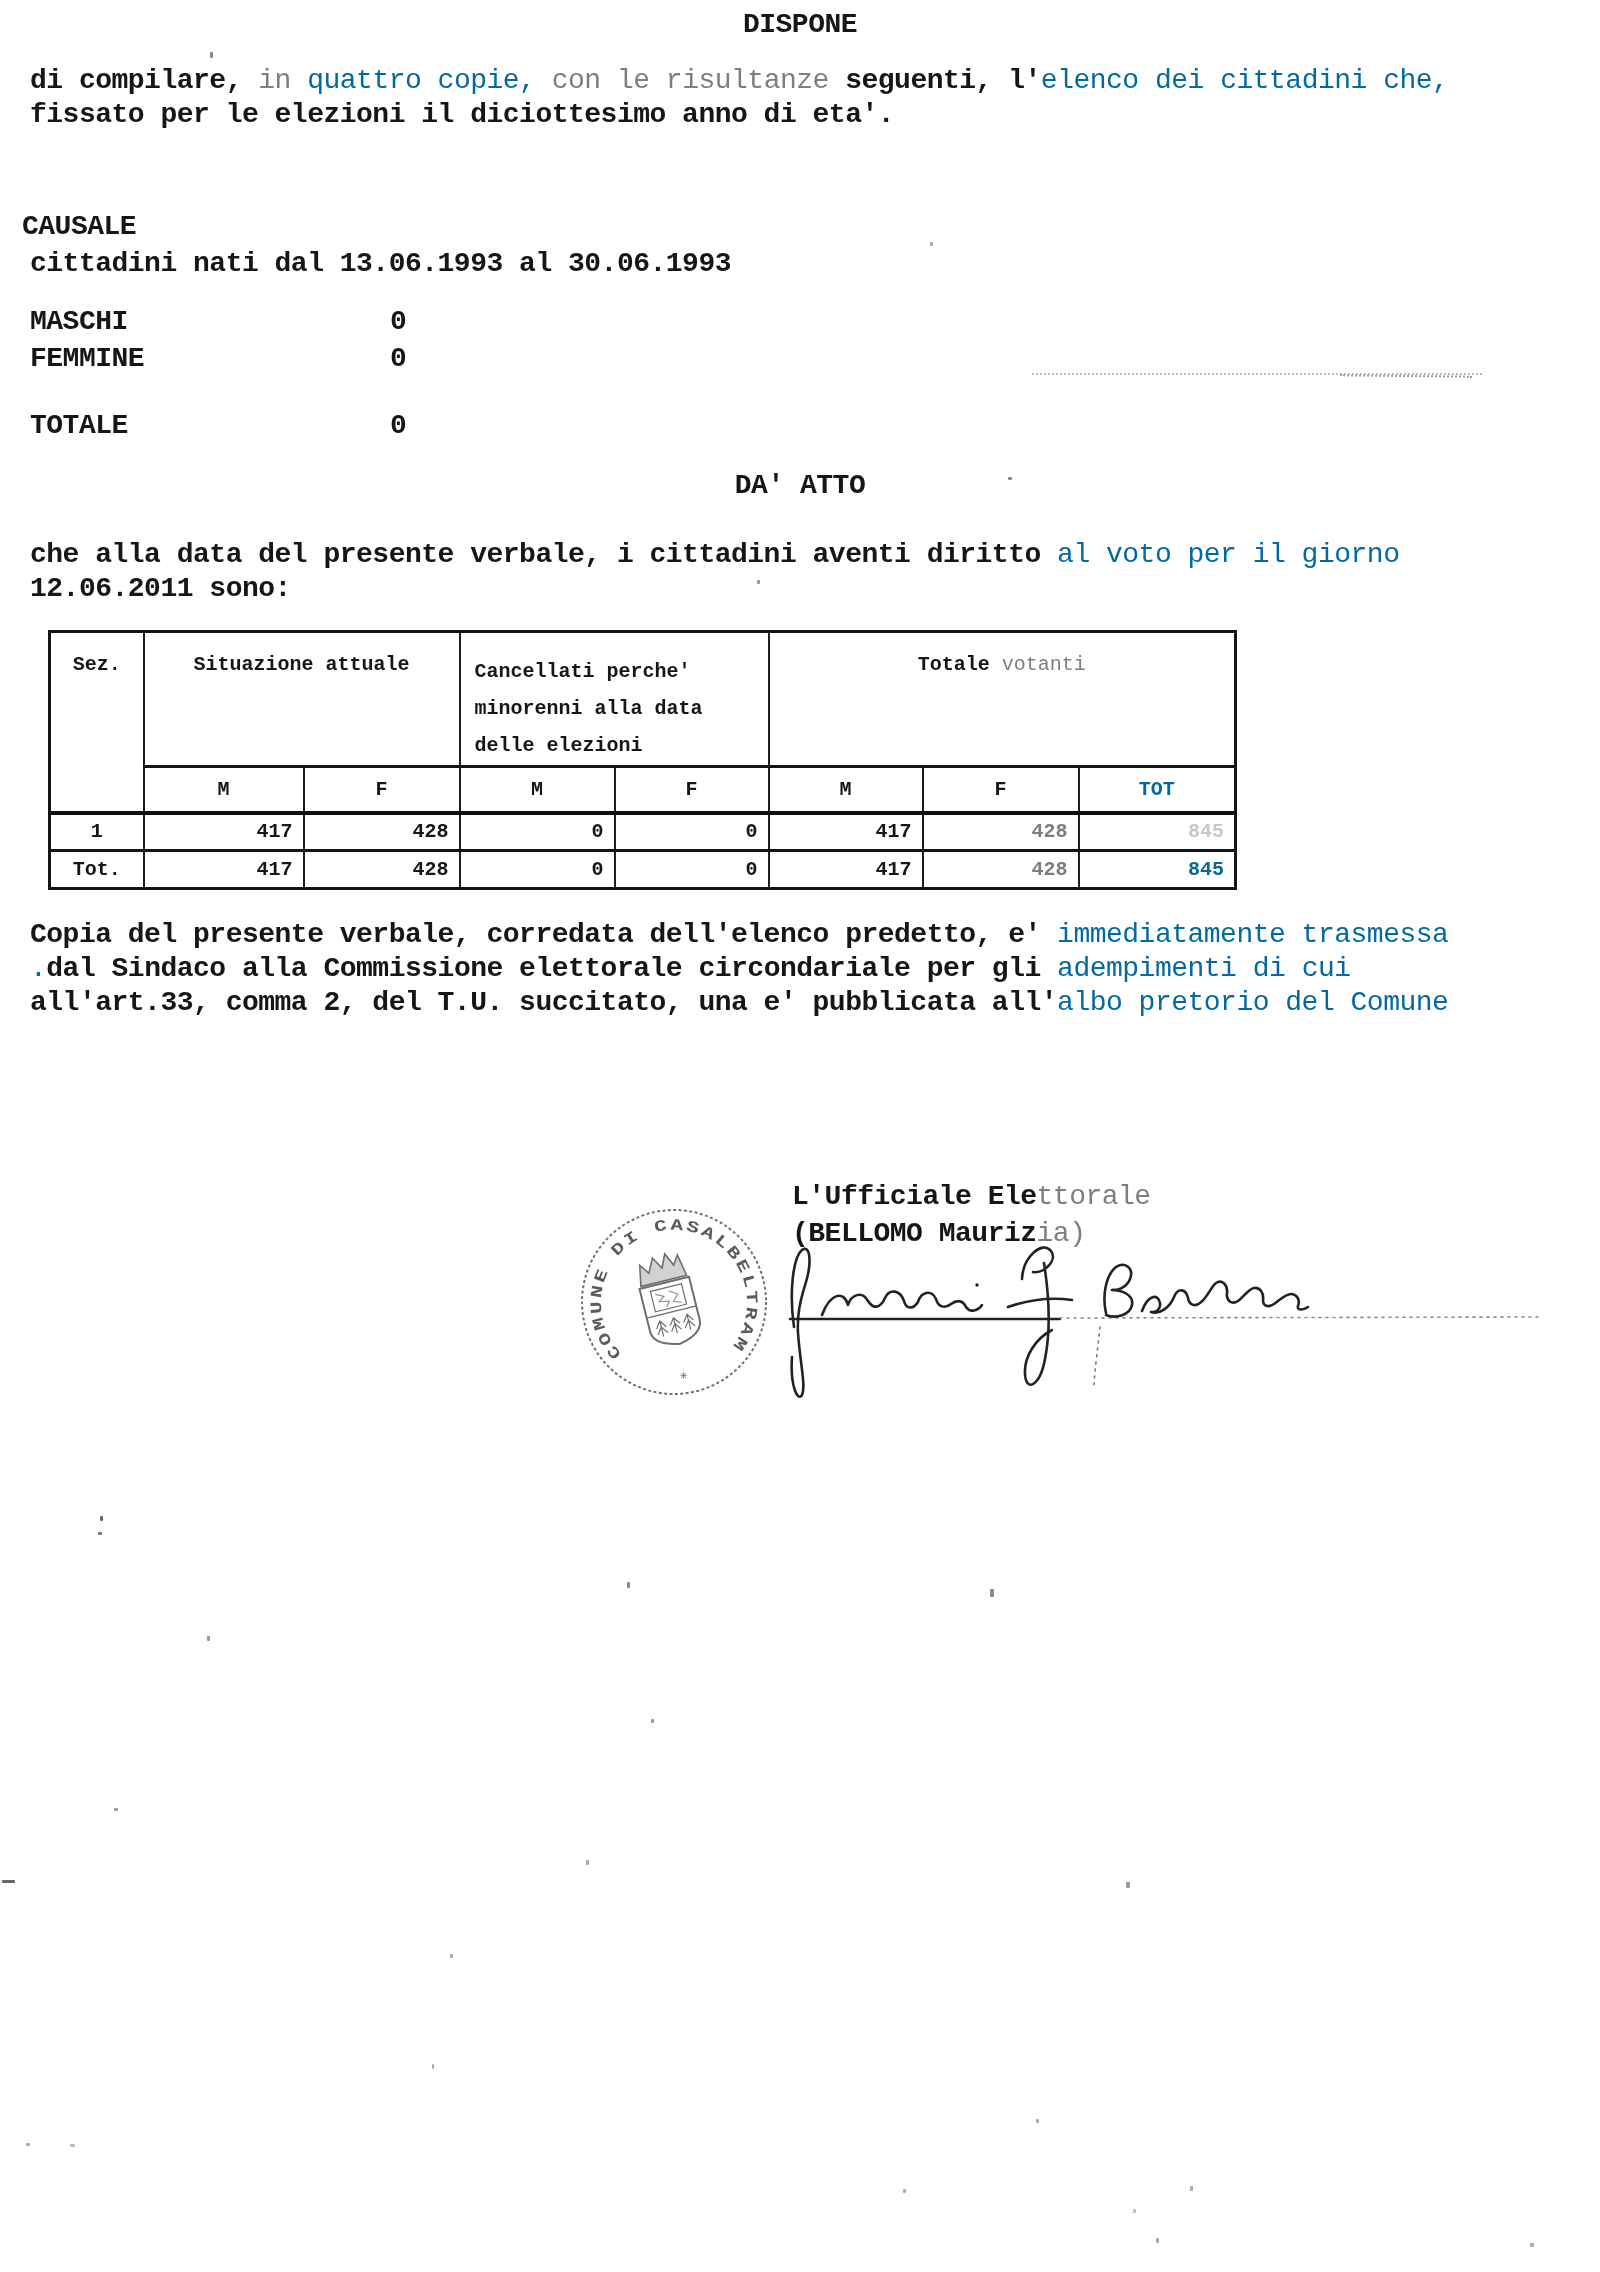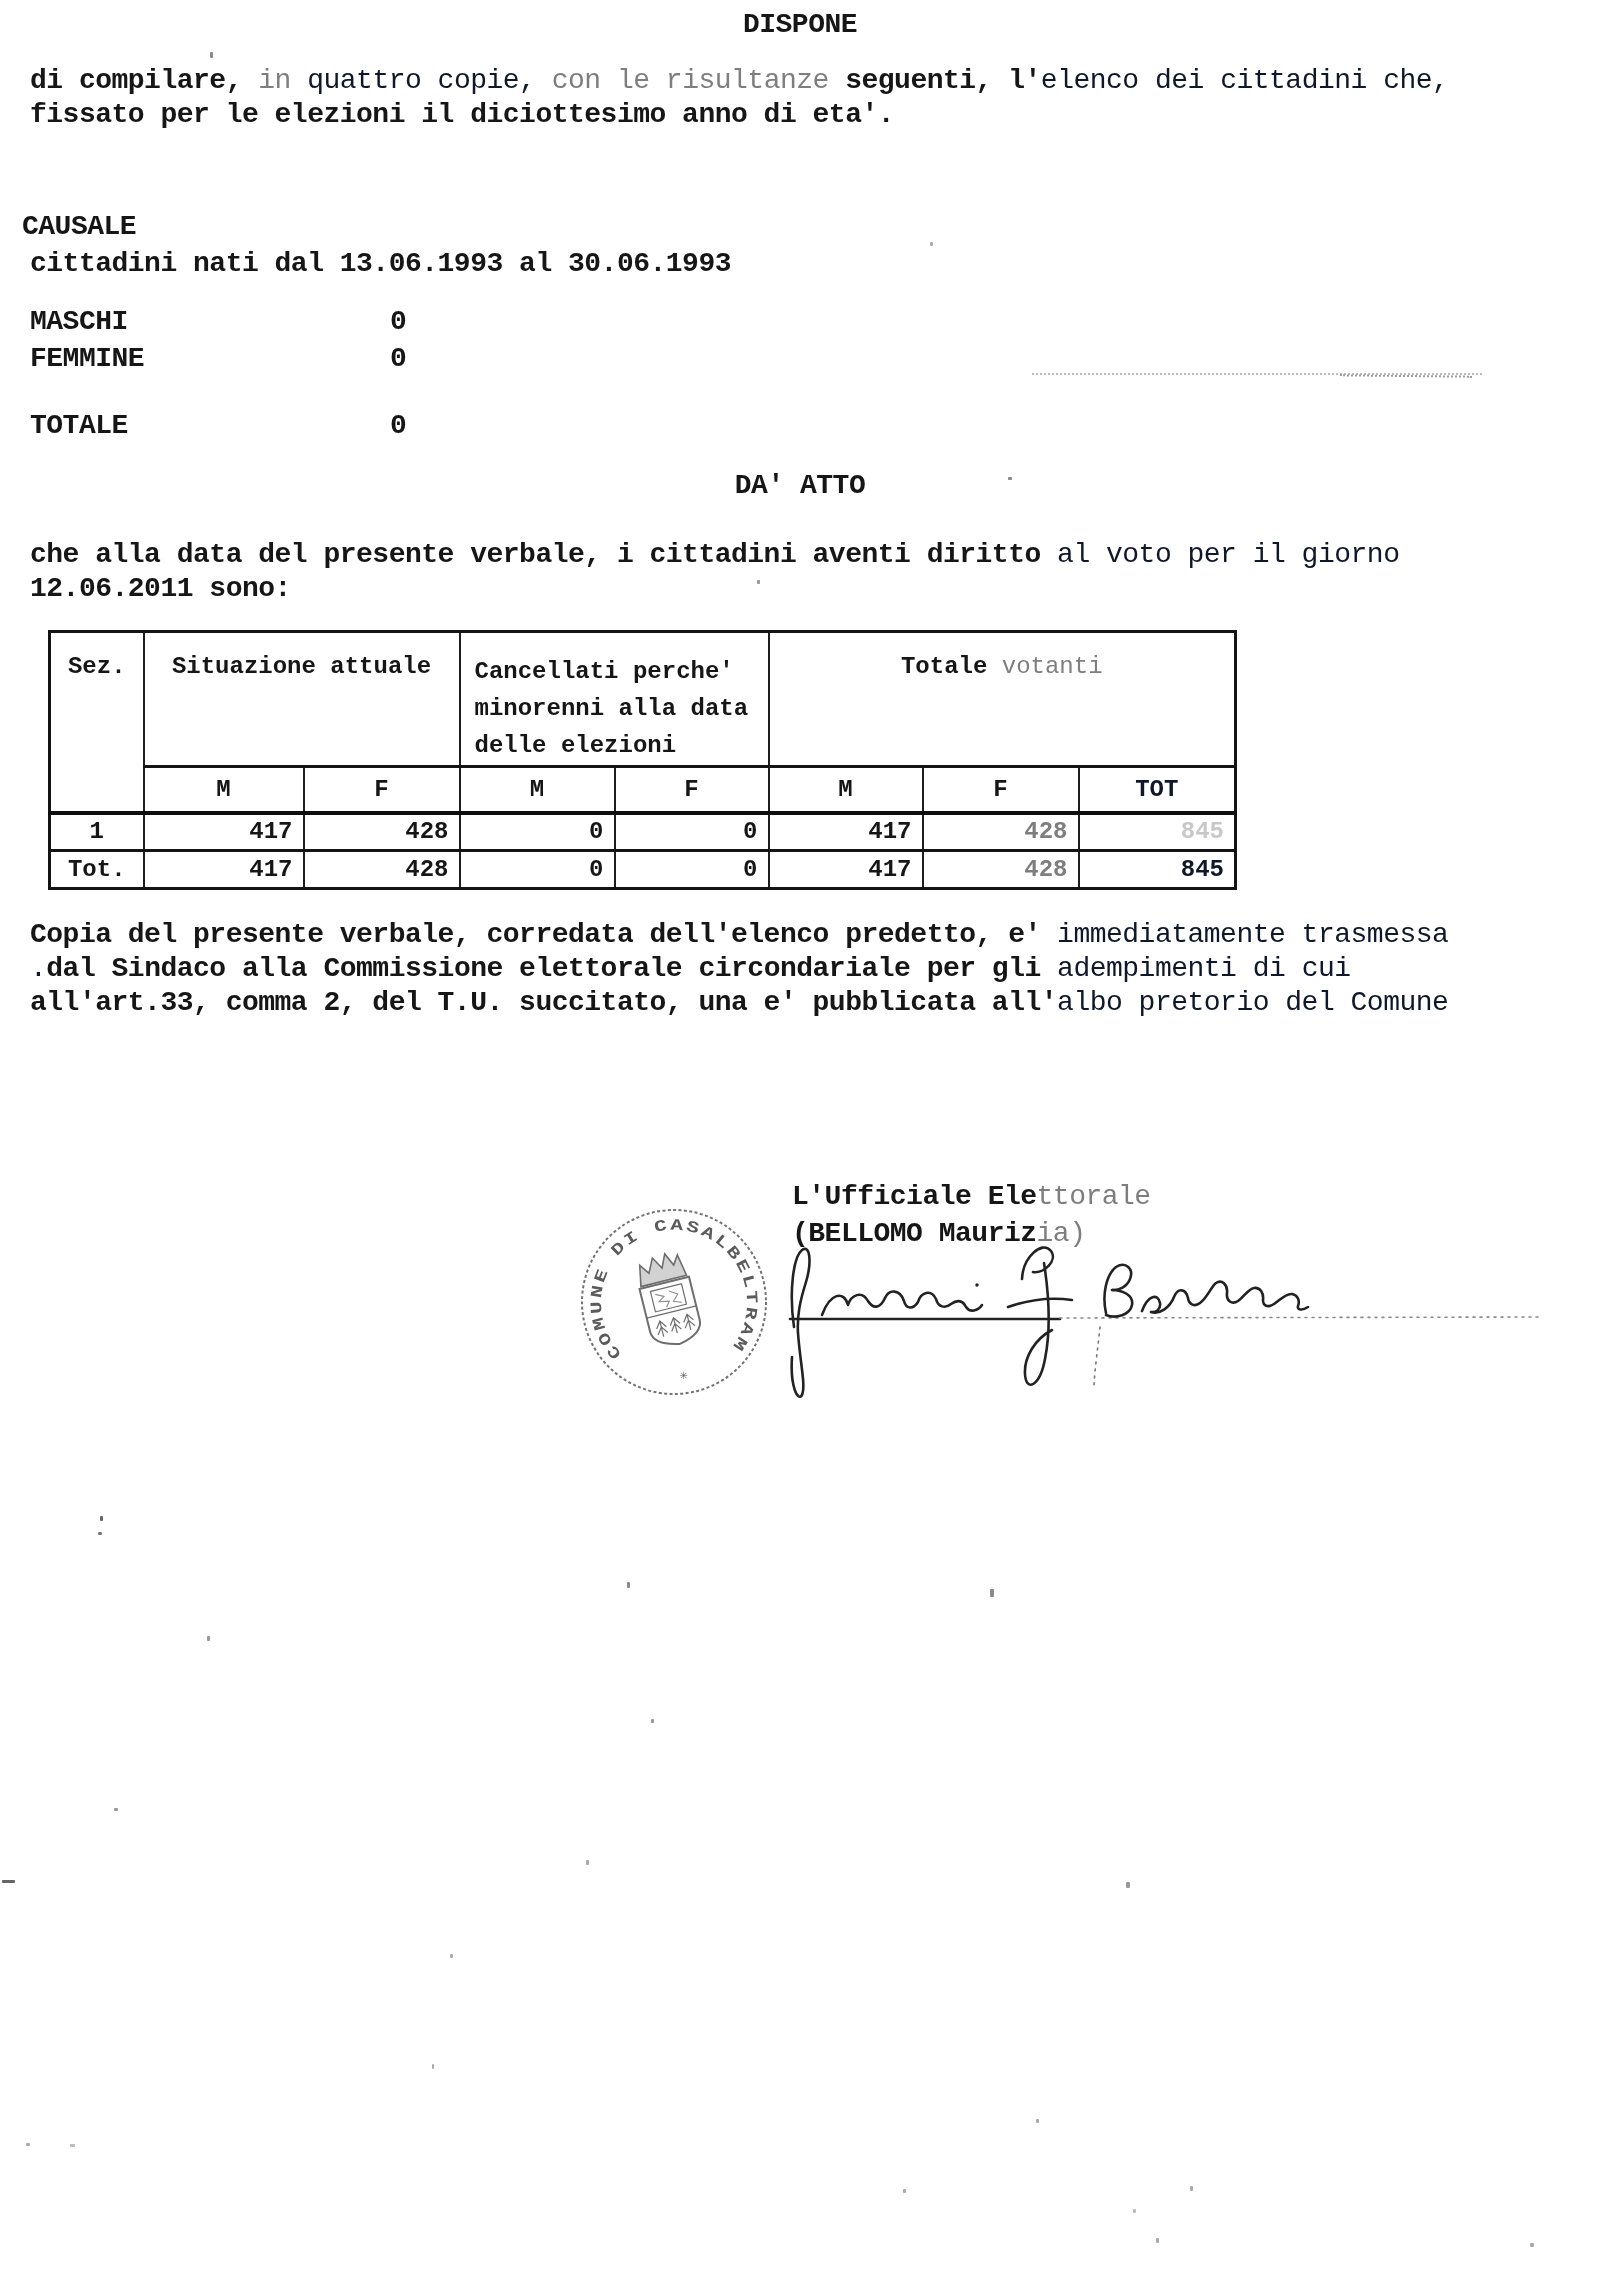--- a/index.html
+++ b/index.html
@@ -11,32 +11,32 @@
     font-family:"Liberation Mono","DejaVu Sans Mono",monospace;
     color:#161616;
     overflow:hidden;
   }
   .abs{position:absolute;}
   .line{white-space:pre;font-size:28px;line-height:34px;font-weight:600;letter-spacing:-0.5px;}
   .center{left:0;width:1600px;text-align:center;}
   .h{font-weight:700;}
   .seg{white-space:pre;}
   .s-mid{color:#7e7e7e;font-weight:500;}
-  .s-faint{color:#0f172a;font-weight:400;}
+  .s-faint{color:#0369a1;font-weight:400;}
   .s-xfaint{color:#c8c8c8;font-weight:400;}
 
   
   .counter-label{font-size:28px;font-weight:700;letter-spacing:-0.5px;}
   .counter-value{font-size:28px;font-weight:600;}
 
   
   table.doc-table{
     position:absolute;left:48px;top:630px;
     border-collapse:collapse;table-layout:fixed;
-    font-size:24px;color:#161616;
+    font-size:20px;color:#161616;
     border:3px solid #141414;
   }
   .doc-table th,.doc-table td{
     border:2px solid #1d1d1d;
     font-weight:600;
     overflow:hidden;
   }
   .doc-table thead tr.headrow{height:128px;}
   .doc-table thead tr.headrow th{vertical-align:top;padding-top:20px;}
   .doc-table .c-sez{text-align:center;}

